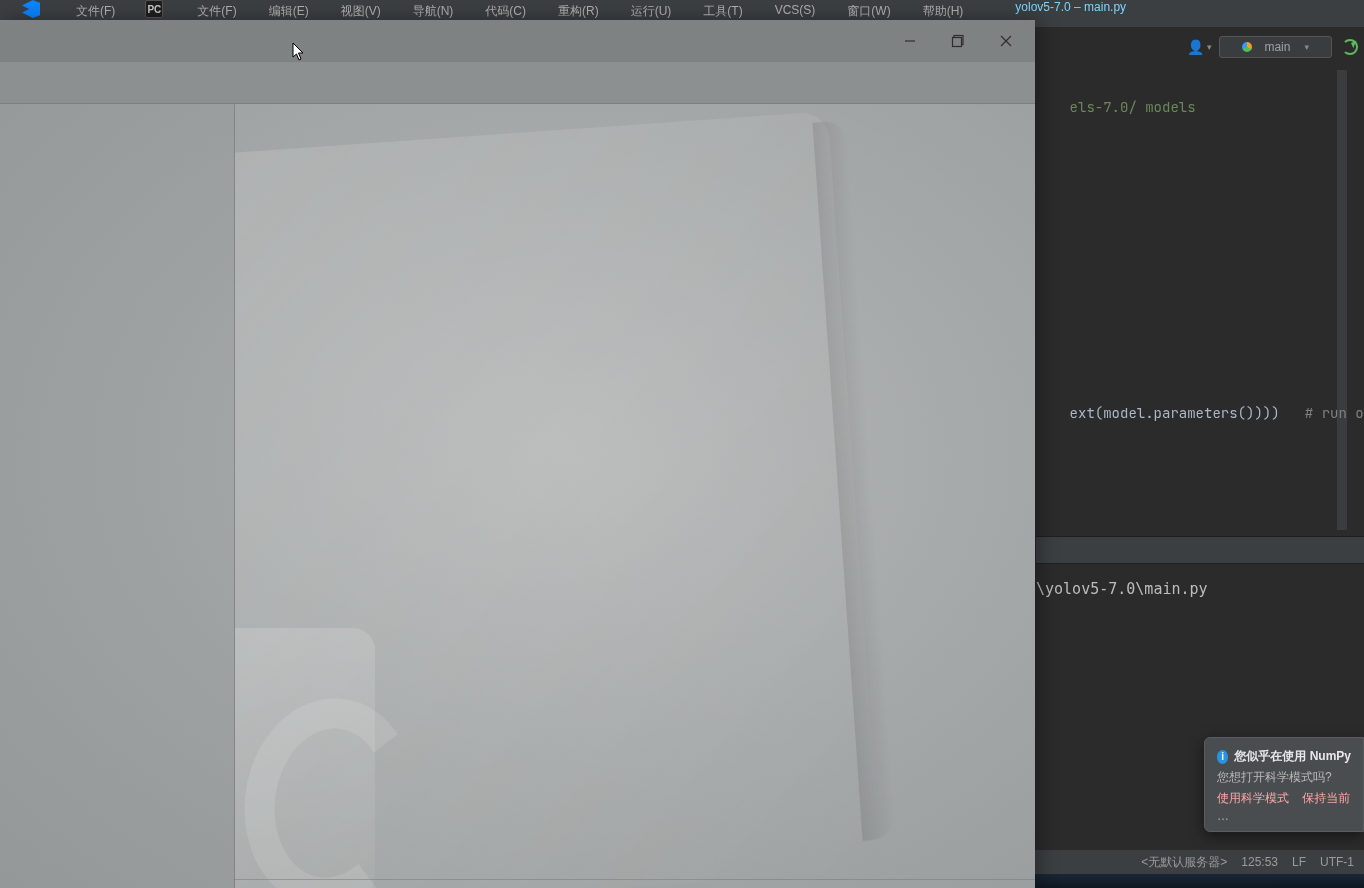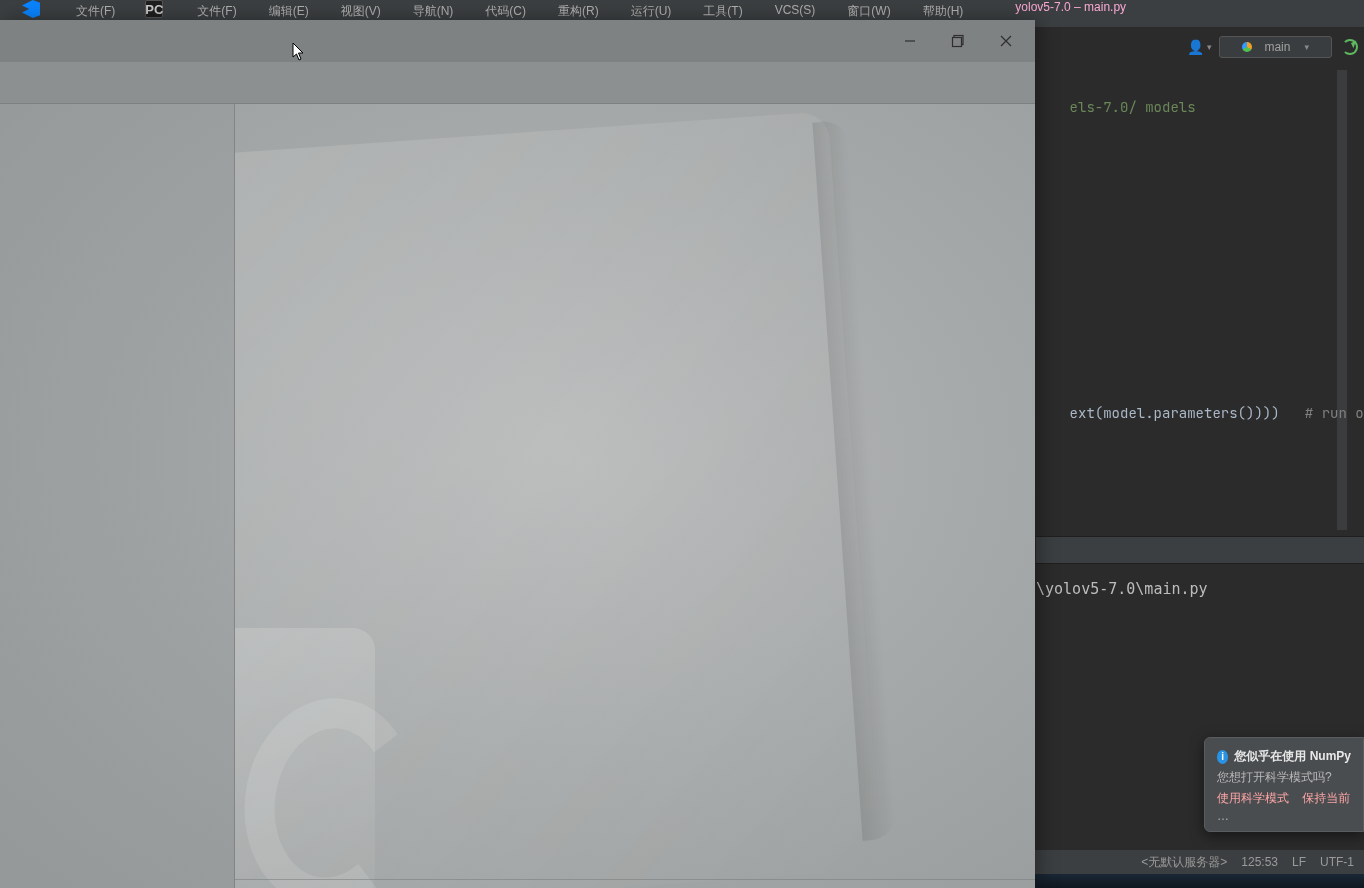--- a/index.html
+++ b/index.html
@@ -43,32 +43,32 @@
     padding: 3px 10px;
     color: #b0b0b0;
   }
   .ide-menubar .pc-logo {
     width: 18px; height: 18px;
     display: flex; align-items: center; justify-content: center;
     background: #1e1e1e;
     border: 1px solid #555;
     border-radius: 2px;
     color: #c7c7c7;
-    font-size: 13px;
+    font-size: 10px;
     font-weight: 600;
     margin: 0 10px 0 4px;
   }
   .menuitem {
     padding: 3px 8px;
     color: #b0b0b0;
     white-space: nowrap;
   }
   .menubar-title {
     margin-left: 28px;
-    color: #f9a8d4;
+    color: #7dd3fc;
   }
 
   .ide-topright {
     position: absolute;
     top: 32px;
     right: 6px;
     height: 30px;
     display: flex;
     align-items: center;
     gap: 10px;

